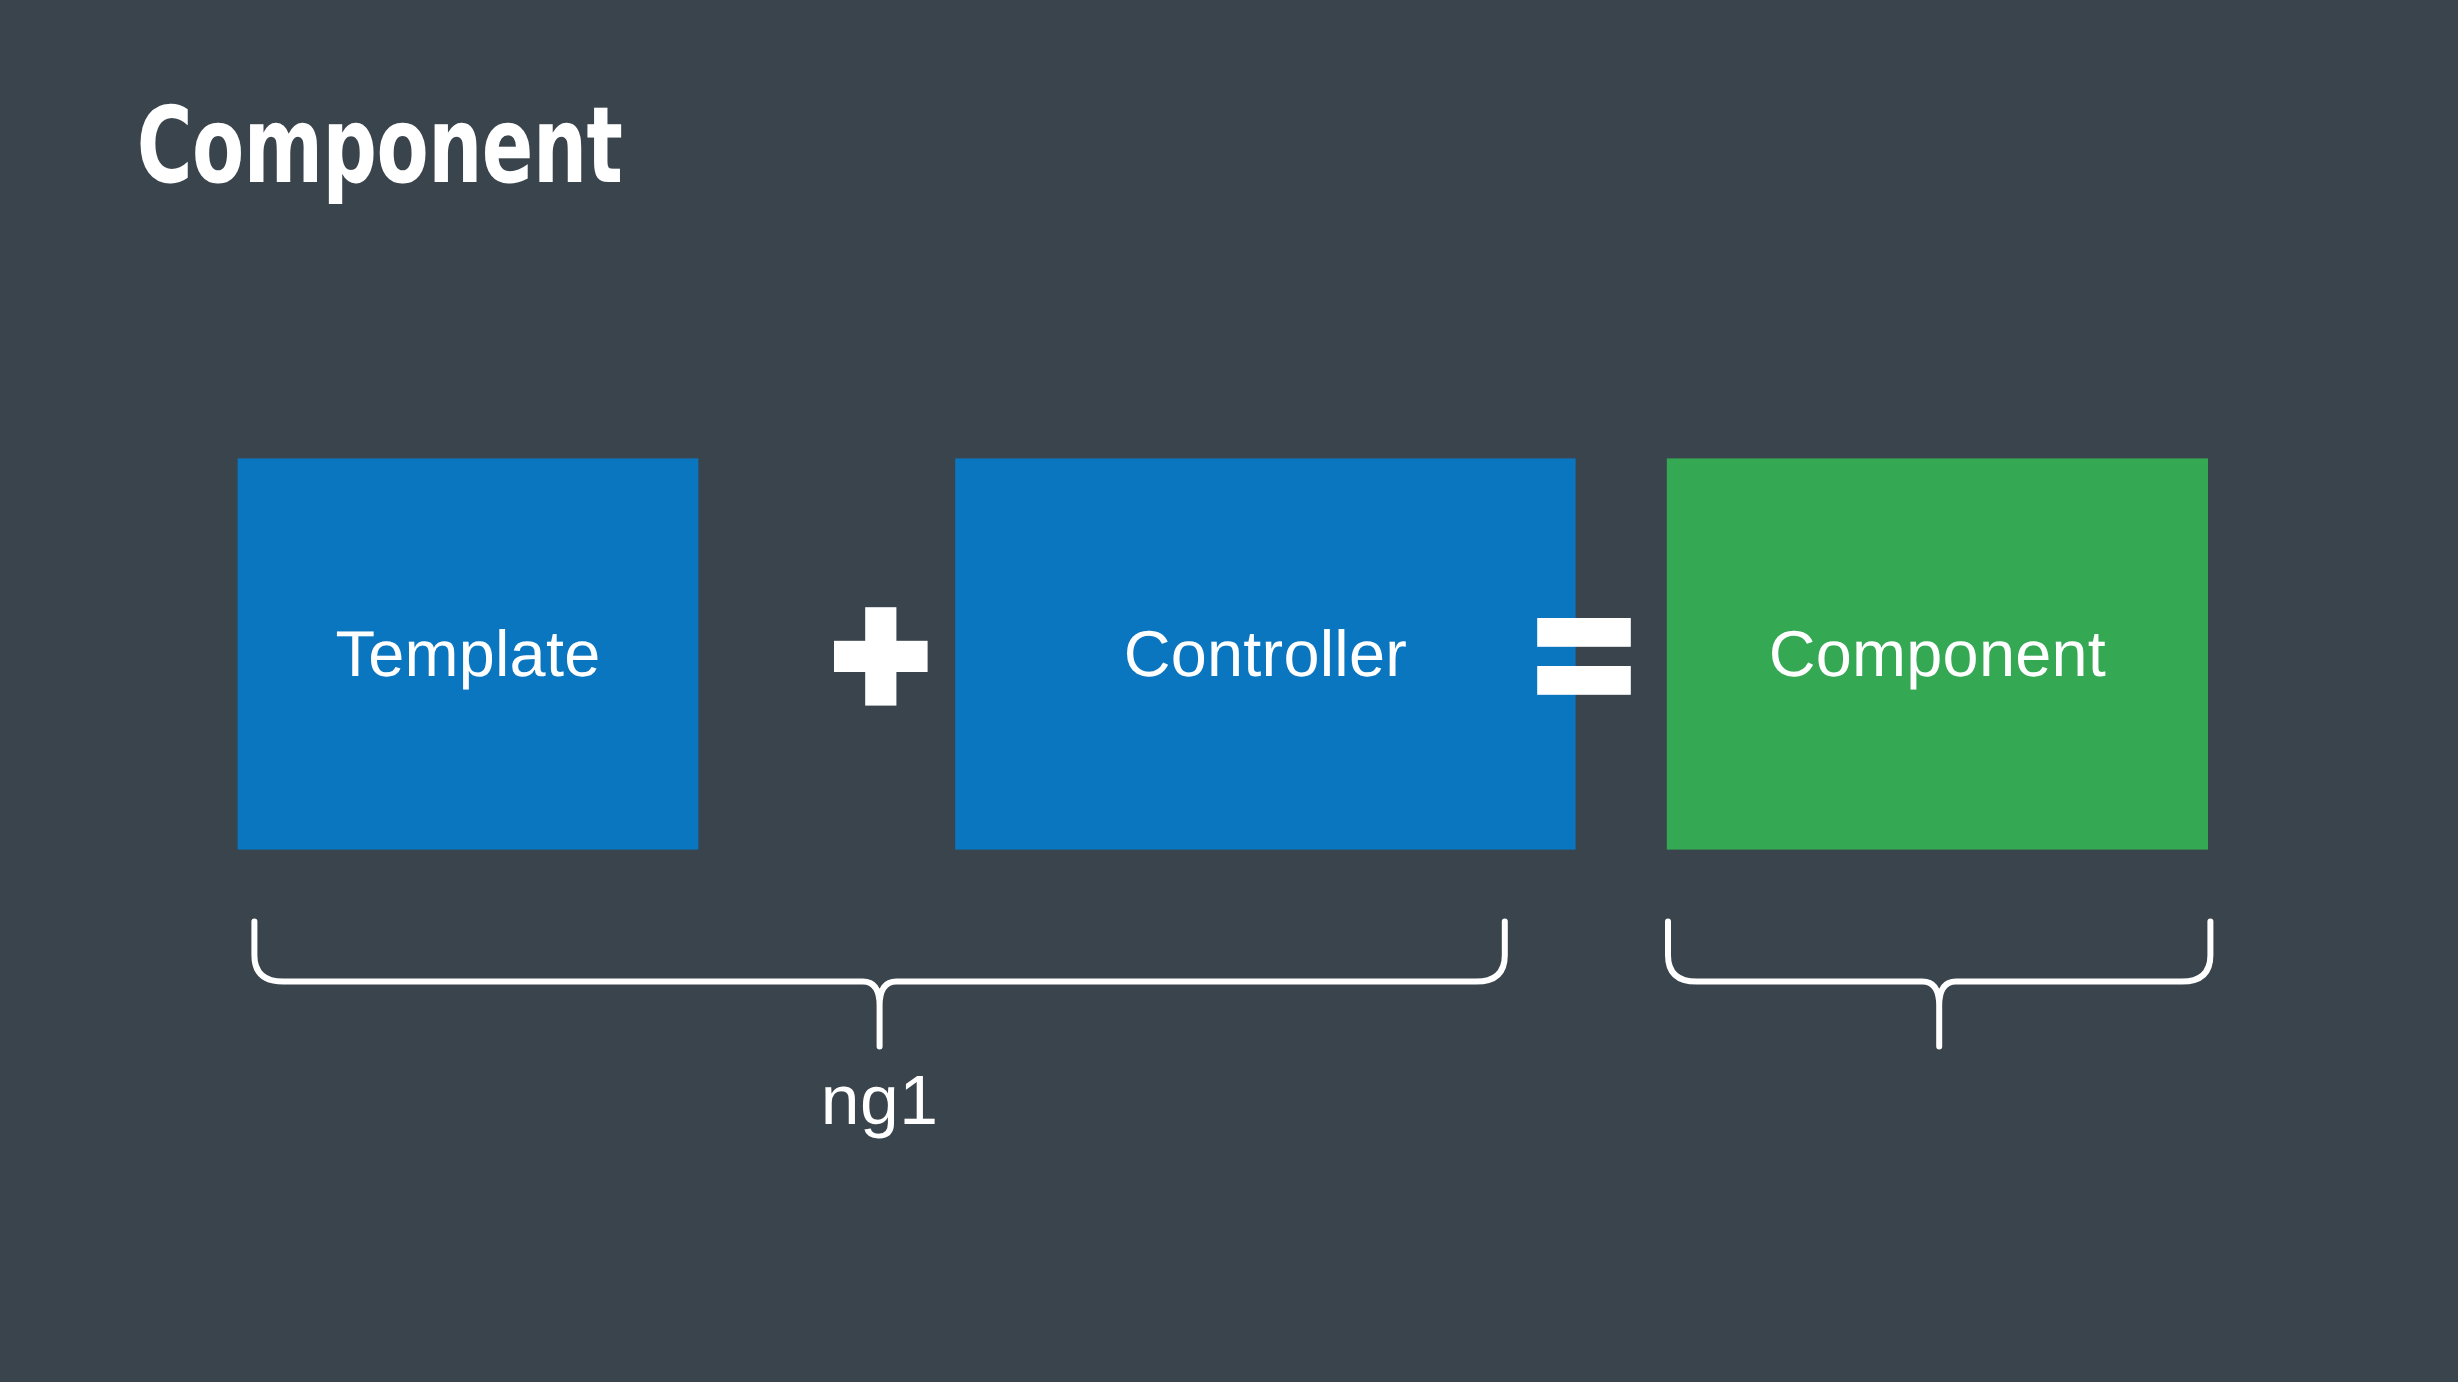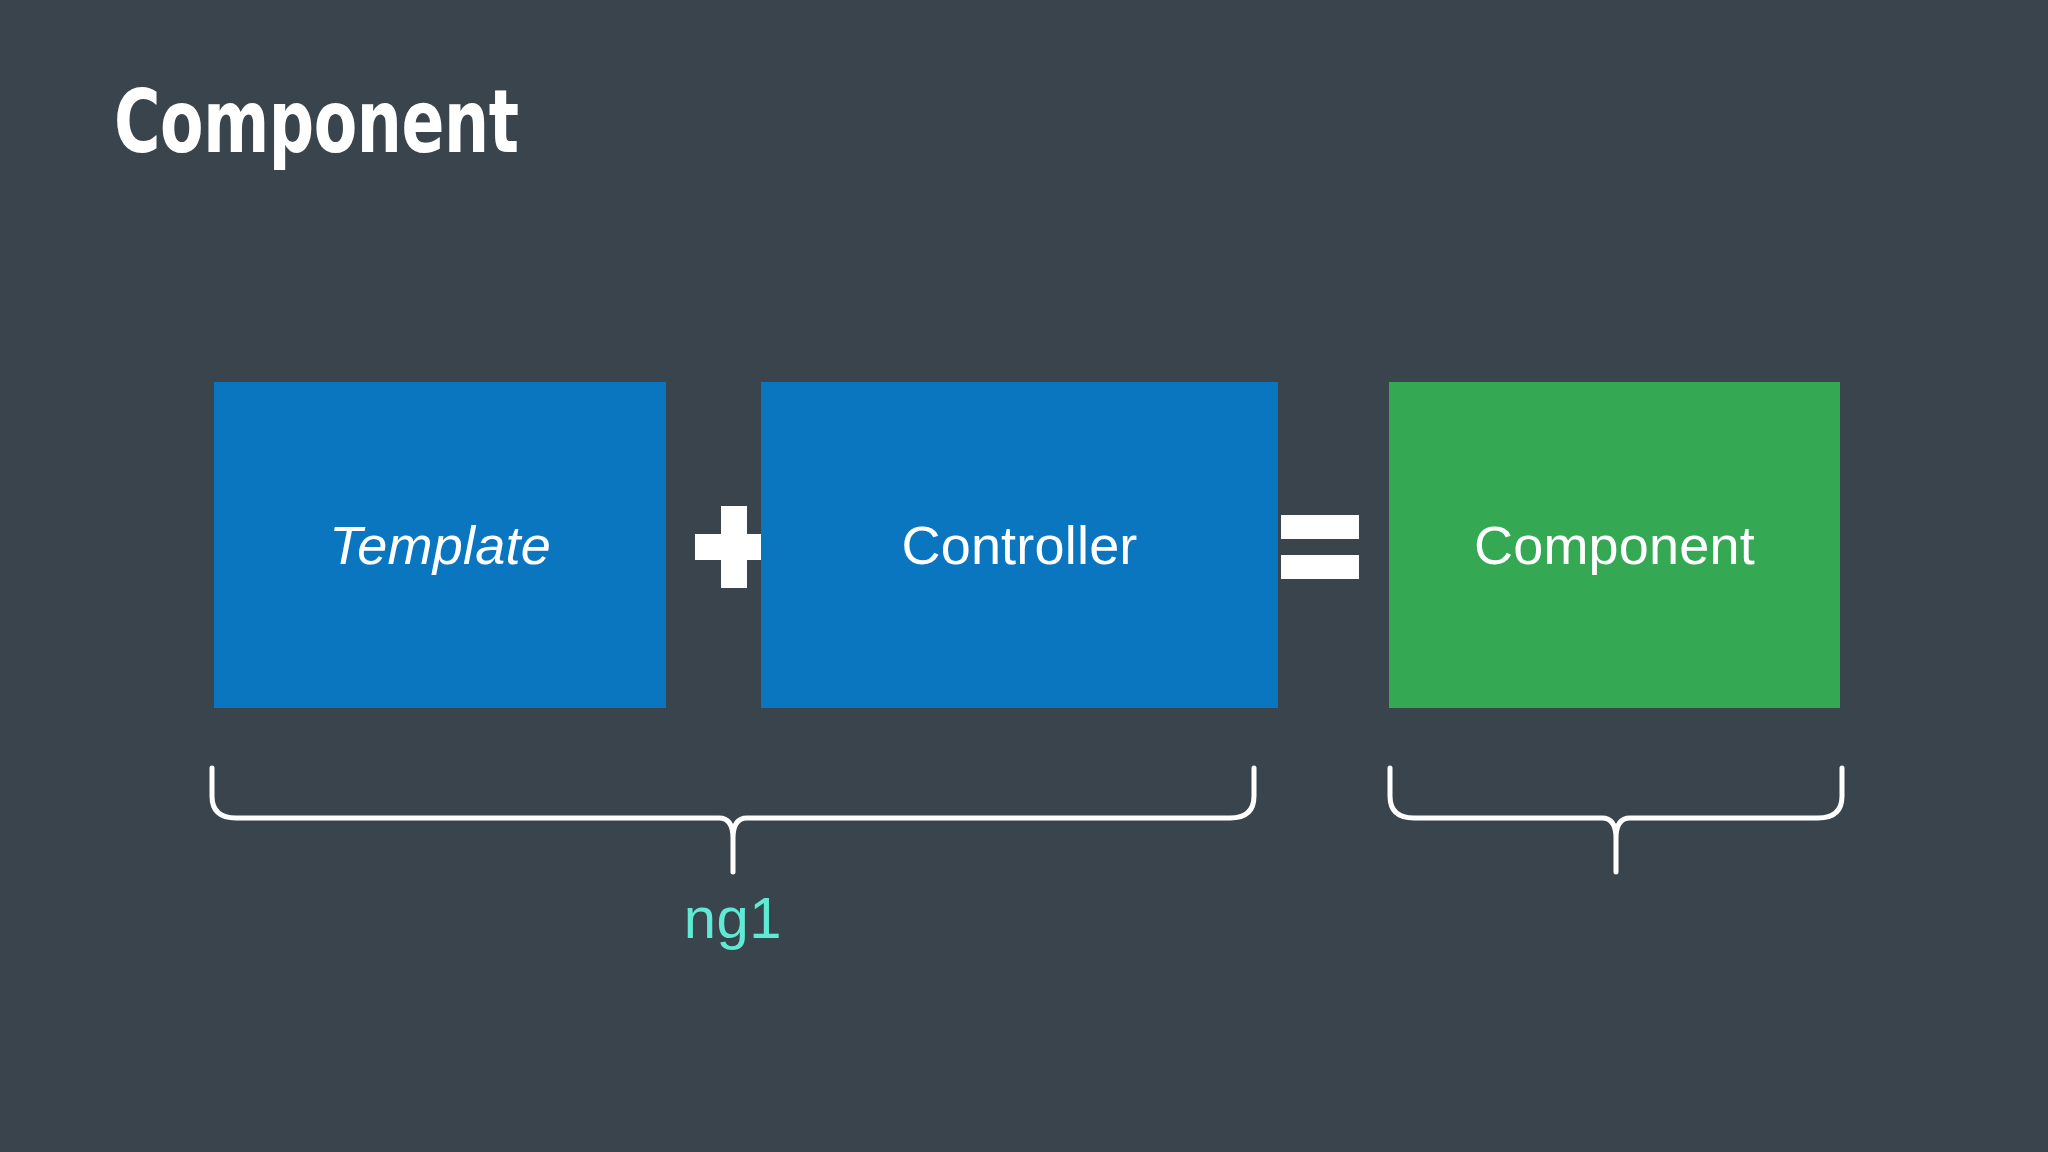--- a/index.html
+++ b/index.html
@@ -50,22 +50,22 @@
     text-align: center;
     color: #ffffff;
     font-size: 54px;
     line-height: 1.16;
     font-weight: 400;
     letter-spacing: 0.2px;
   }
   .box-blue  { background: #0b76c0; }
   .box-green { background: #35a853; }
 
-  #box-template   { left: 166px;  width: 452px; font-style: italic; }
-  #box-controller { left: 713px;  width: 517px; text-align: center; }
+  #box-template   { left: 150px;  width: 384px; }
+  #box-controller { left: 748px;  width: 517px; text-align: center; }
   #box-component  { left: 1341px; width: 451px; }
 
   .dia-box .box-line { display: block; }
 
   
   #op-plus {
     position: absolute;
     left: 647px;
     top: 506px;
     width: 78px;
@@ -112,21 +112,21 @@
     top: 760px;
   }
   #brace-ng1 { left: 150px;  width: 1070px; }
   #brace-ng2 { left: 1328px; width: 480px;  }
   .brace-group svg { display: block; }
 
   
   .brace-label {
     position: absolute;
     top: 884px;
-    color: #5eead4;
+    color: #ffffff;
     font-size: 58px;
     font-weight: 400;
     text-align: center;
     letter-spacing: 0.5px;
     white-space: nowrap;
   }
   #label-ng1 { left: 585px;  width: 200px; }
   #label-ng2 { left: 1466px; width: 200px; }
 </style>
 </head>

